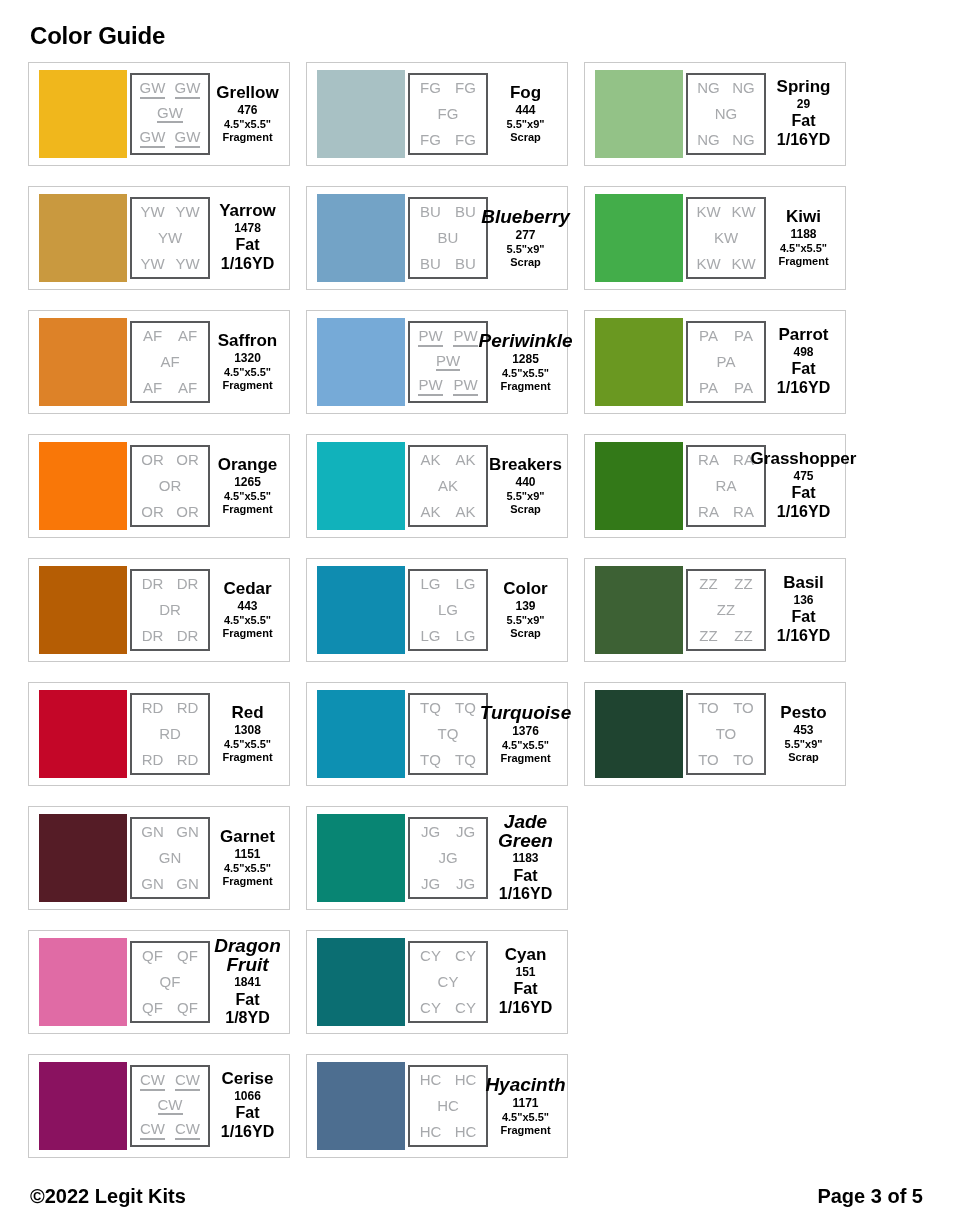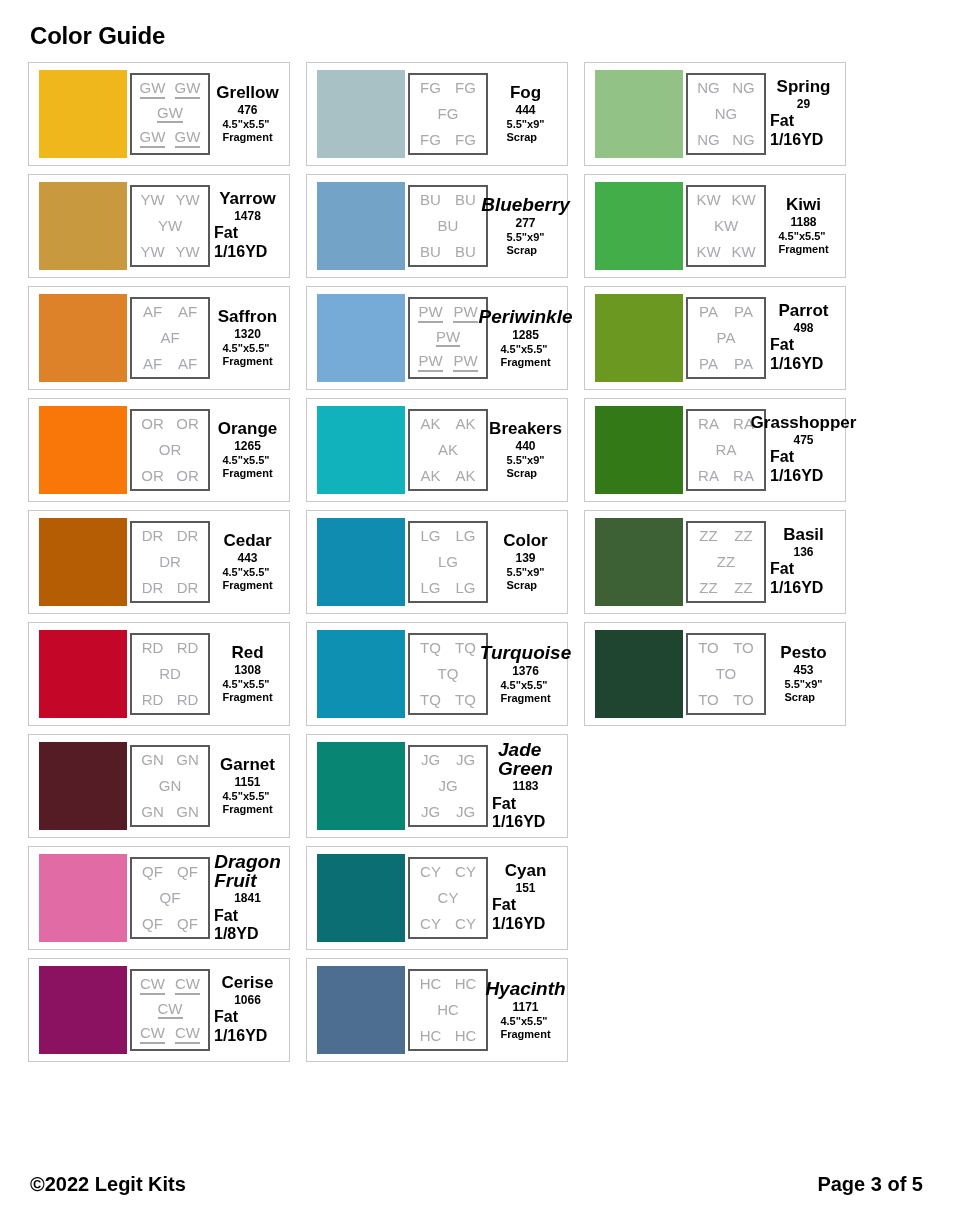--- a/index.html
+++ b/index.html
@@ -41,21 +41,21 @@
   .columns {
     display: flex;
     gap: 16px;
     align-items: flex-start;
     flex: 1;
   }
   .column {
     width: 262px;
     display: flex;
     flex-direction: column;
-    gap: 8px;
+    gap: 20px;
   }
 
   
   .card {
     border: 1px solid #c9c9c9;
     background: #fff;
     height: 104px;
     padding: 7px 6px 7px 10px;
     display: flex;
     align-items: center;
@@ -98,20 +98,21 @@
     border-bottom: 2px solid #a7a9ac;
     padding-bottom: 1px;
   }
 
   .info {
     flex: 1;
     display: flex;
     flex-direction: column;
     align-items: center;
     justify-content: center;
+    text-align: center;
     padding: 0 2px 0 4px;
     min-width: 0;
   }
   .info-name {
     font-weight: bold;
     color: #000;
     line-height: 1.02;
     font-size: 17px;
     white-space: pre-line;
   }
@@ -134,21 +135,21 @@
 
   
   .footer {
     display: flex;
     justify-content: space-between;
     align-items: baseline;
     padding: 0 6px 0 2px;
     position: absolute;
     left: 28px;
     right: 24px;
-    bottom: 36px;
+    bottom: 24px;
   }
   .footer-text {
     font-size: 20px;
     font-weight: bold;
     color: #000;
   }
 </style>
 </head>
 <body>
 

